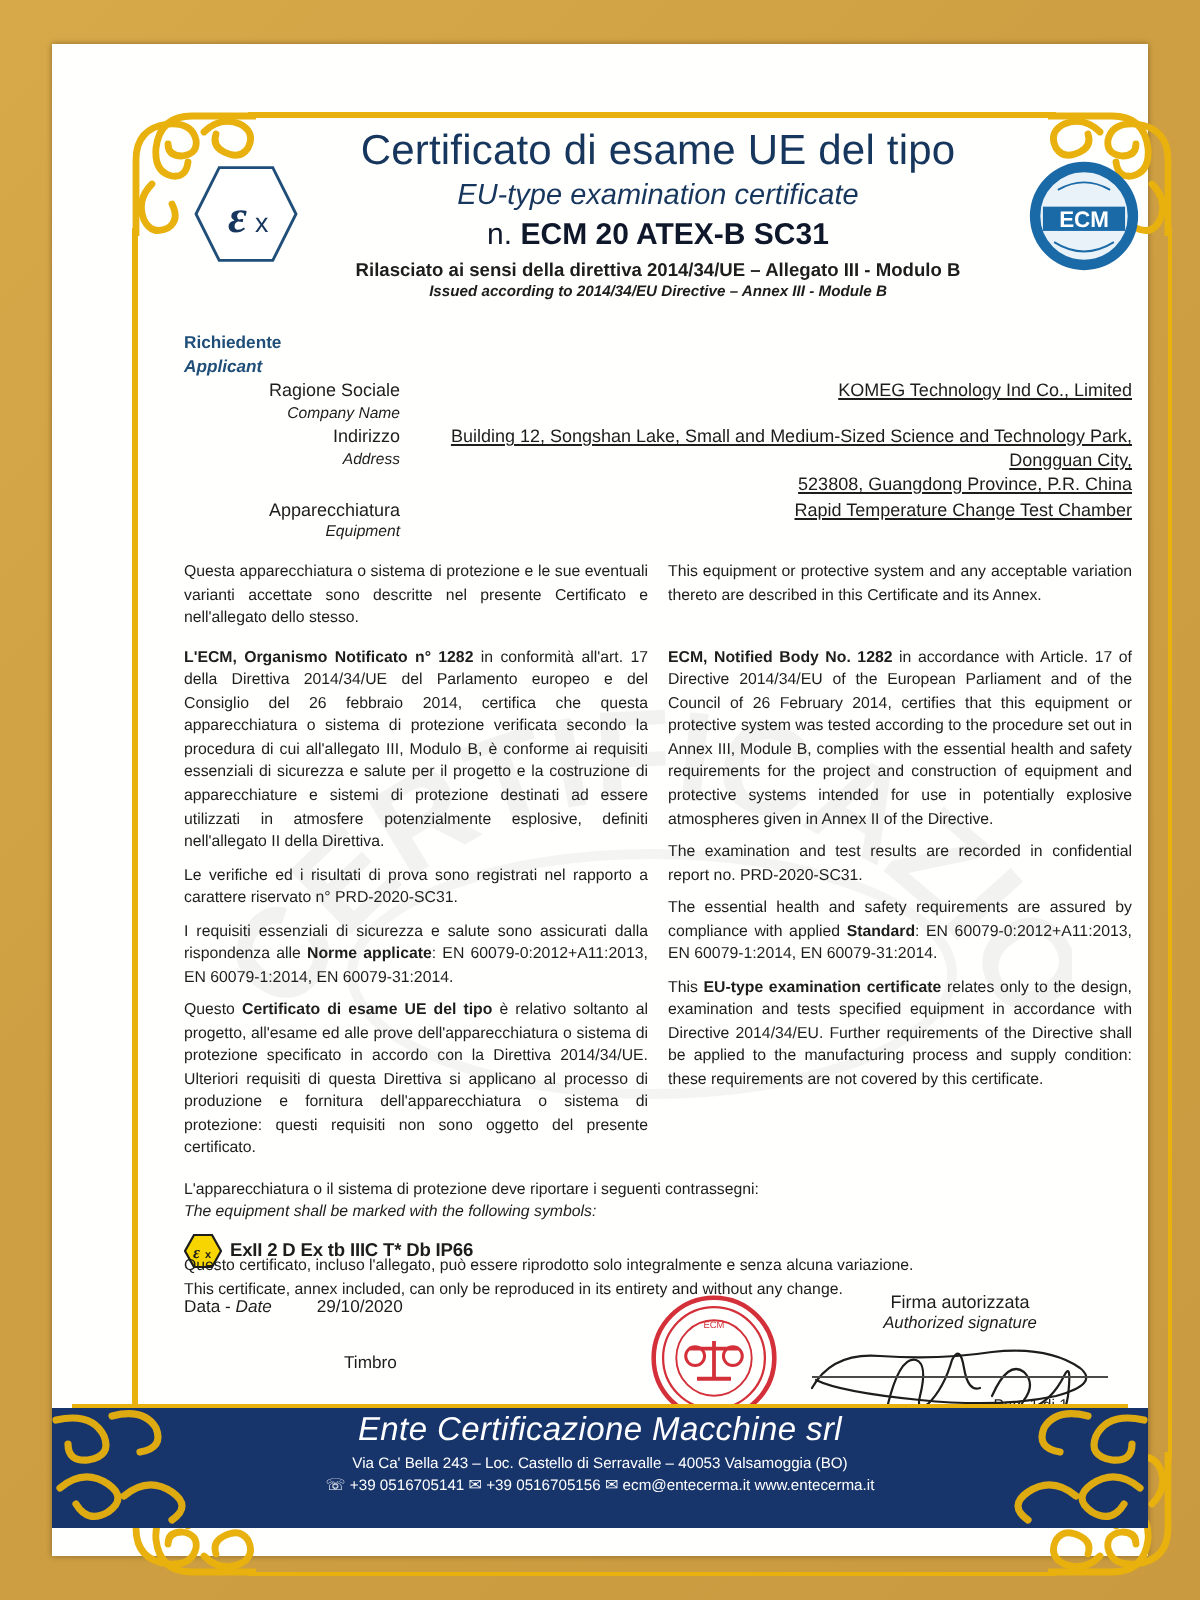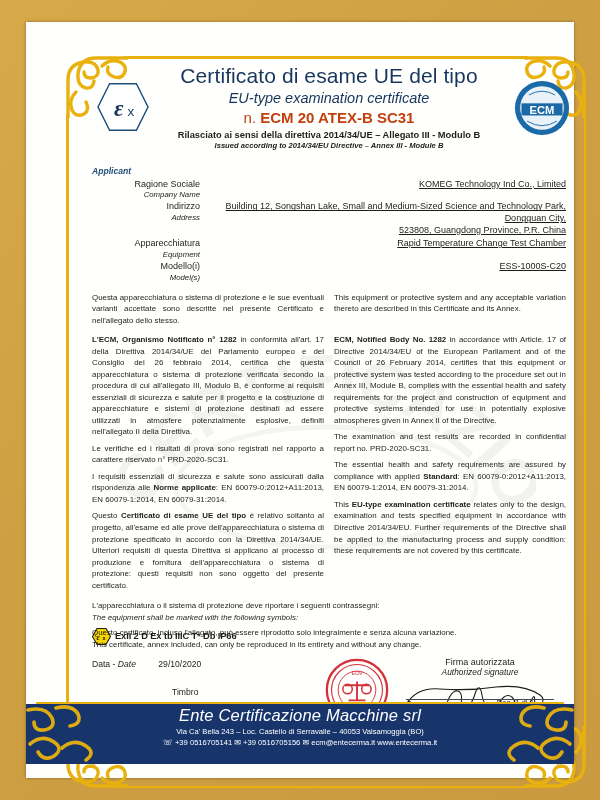--- a/index.html
+++ b/index.html
@@ -81,21 +81,21 @@
   .titles { text-align: center; padding-top: 2px; }
   .t1 {
     font-size: 21px; color: #17365d; letter-spacing: .1px;
     font-weight: 400; line-height: 1.15;
   }
   .t2 {
     font-size: 14.5px; color: #17365d; font-style: italic;
     margin-top: 2px;
   }
   .t3 {
-    font-size: 15px; color: #c2410c; margin-top: 3px;
+    font-size: 15px; color: #0f172a; margin-top: 3px;
   }
   .t3 b { font-weight: bold; }
   .t4 {
     font-size: 9.3px; color: #1d1d1b; margin-top: 4px; font-weight: 600;
   }
   .t5 {
     font-size: 7.6px; color: #1d1d1b; font-style: italic; font-weight: 600;
     margin-top: 1px;
   }
 
@@ -288,20 +288,21 @@
           <div class="t1">Certificato di esame UE del tipo</div>
           <div class="t2">EU-type examination certificate</div>
           <div class="t3"><span>n. </span><b>ECM 20 ATEX-B SC31</b></div>
           <div class="t4">Rilasciato ai sensi della direttiva 2014/34/UE – Allegato III - Modulo B</div>
           <div class="t5">Issued according to 2014/34/EU Directive – Annex III - Module B</div>
         </div>
       </div>
 
       <div class="applicant">
         <div class="ap-head">
+          <div>Richiedente</div>
           <div class="en">Applicant</div>
         </div>
 
         <div class="ap-row">
           <div class="ap-label">
             <span class="it">Ragione Sociale</span>
             <span class="en">Company Name</span>
           </div>
           <div class="ap-value">
             <div>KOMEG Technology Ind Co., Limited</div>
@@ -322,29 +323,20 @@
         <div class="ap-row">
           <div class="ap-label">
             <span class="it">Apparecchiatura</span>
             <span class="en">Equipment</span>
           </div>
           <div class="ap-value">
             <div>Rapid Temperature Change Test Chamber</div>
           </div>
         </div>
 
-        <div class="ap-row">
-          <div class="ap-label">
-            <span class="it">Modello(i)</span>
-            <span class="en">Model(s)</span>
-          </div>
-          <div class="ap-value">
-            <div>ESS-1000S-C20</div>
-          </div>
-        </div>
       </div>
 
       <div class="intro">
         <div>Questa apparecchiatura o sistema di protezione e le sue eventuali varianti accettate sono descritte nel presente Certificato e nell'allegato dello stesso.</div>
         <div>This equipment or protective system and any acceptable variation thereto are described in this Certificate and its Annex.</div>
       </div>
 
       <div class="body2">
         <div>
           <p><b>L'ECM, Organismo Notificato n° 1282</b><span> in conformità all'art. 17 della Direttiva 2014/34/UE del Parlamento europeo e del Consiglio del 26 febbraio 2014, certifica che questa apparecchiatura o sistema di protezione verificata secondo la procedura di cui all'allegato III, Modulo B, è conforme ai requisiti essenziali di sicurezza e salute per il progetto e la costruzione di apparecchiature e sistemi di protezione destinati ad essere utilizzati in atmosfere potenzialmente esplosive, definiti nell'allegato II della Direttiva.</span></p>

